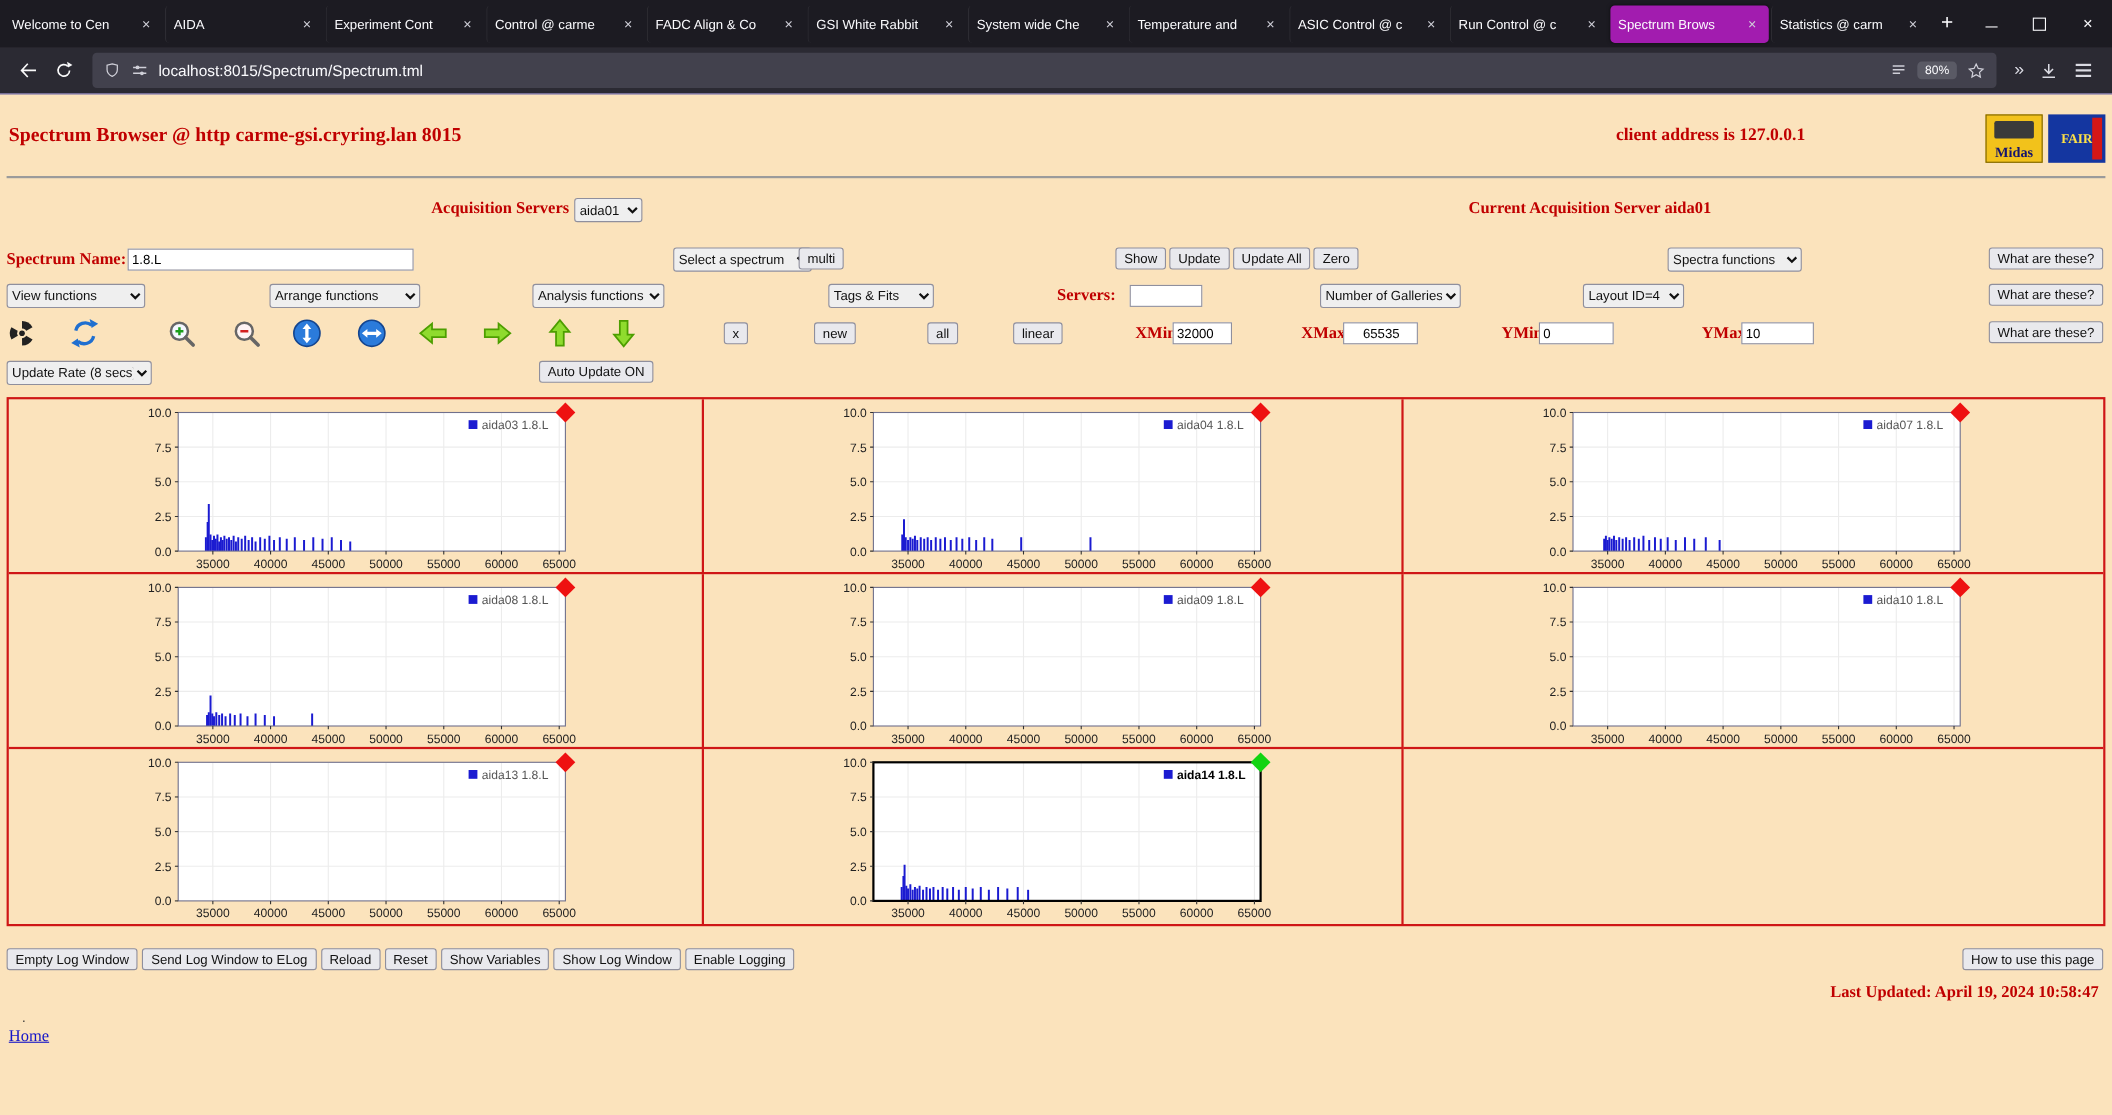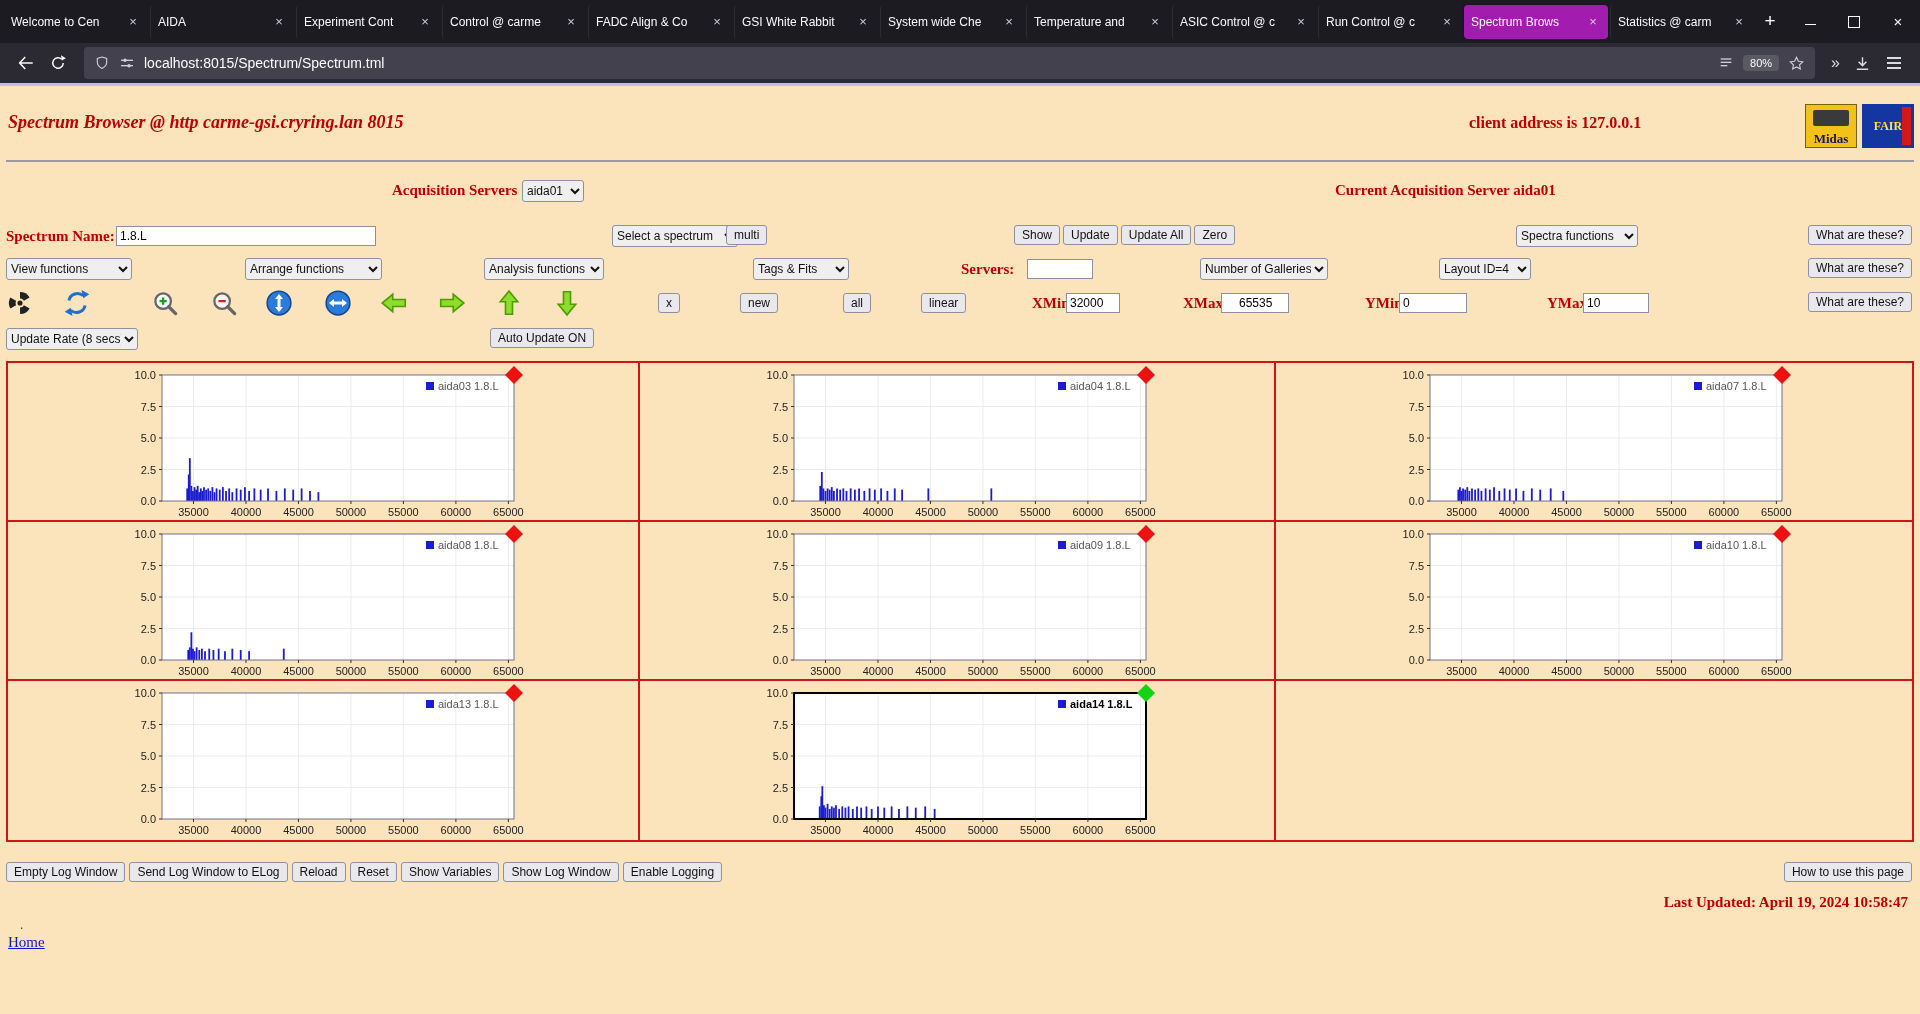--- a/index.html
+++ b/index.html
@@ -12,21 +12,21 @@
   .tab:first-child{border-left:none;margin-left:4px;}
   .tab.active{background:#a21caf;border-left:none;box-shadow:0 0 3px rgba(0,0,0,.5);}
   .tab-title{flex:1;white-space:nowrap;overflow:hidden;}
   .tab-close{width:16px;text-align:center;color:#cfcfd8;font-size:13px;cursor:default;}
   .newtab{width:30px;height:30px;line-height:28px;text-align:center;color:#fbfbfe;font-size:19px;border-radius:4px;}
   .wincontrols{position:absolute;right:0;top:0;height:43px;display:flex;align-items:center;}
   .winbtn{width:44px;height:43px;display:flex;align-items:center;justify-content:center;color:#fbfbfe;font-size:15px;}
   .min-glyph{width:11px;height:1px;background:#fbfbfe;margin-top:6px;}
   .max-glyph{width:10px;height:10px;border:1px solid #fbfbfe;}
 
-  .navbar{position:absolute;top:43px;left:0;width:1920px;height:43px;background:#2b2a33;display:flex;align-items:center;padding:0 10px;box-sizing:border-box;border-bottom:3px solid #c4b5fd;}
+  .navbar{position:absolute;top:43px;left:0;width:1920px;height:43px;background:#2b2a33;display:flex;align-items:center;padding:0 10px;box-sizing:border-box;border-bottom:1px solid #c4b5fd;}
   .navicon{width:32px;height:32px;display:flex;align-items:center;justify-content:center;border-radius:4px;}
   .urlbar{flex:1;height:32px;margin:0 10px;background:#42414d;border-radius:4px;display:flex;align-items:center;padding:0 10px;gap:9px;color:#fbfbfe;font-size:14px;}
   .url-text{white-space:nowrap;overflow:hidden;}
   .urlbar .spacer{flex:1;}
   .zoom-pill{background:#5a5a65;border-radius:4px;font-size:11px;padding:2px 7px;color:#fbfbfe;}
   .hamburger{display:flex;flex-direction:column;gap:3px;}
   .hamburger div{width:14px;height:2px;background:#dadae2;}
   .overflow-glyph{color:#dadae2;font-size:16px;padding:0 6px;}
 
   
@@ -171,21 +171,21 @@
     <div class="hamburger">
         <div></div>
         <div></div>
         <div></div>
       </div>
   </div>
 </div>
 
 <div class="page">
 
-  <div class="abs serifred pg-title" style="left:8px;top:26px;font-style:italic;">Spectrum Browser @ http carme-gsi.cryring.lan 8015</div>
+  <div class="abs serifred pg-title" style="left:8px;top:26px;">Spectrum Browser @ http carme-gsi.cryring.lan 8015</div>
   <div class="abs serifred pg-client" style="left:1469px;top:28px;">client address is 127.0.0.1</div>
   <div class="abs" style="right:6px;top:18px;display:flex;gap:5px;">
     <div class="logo-box logo-midas">
         <span>Midas</span>
       </div>
     <div class="logo-box logo-fair">
         <span>FAIR</span>
       </div>
   </div>
 

